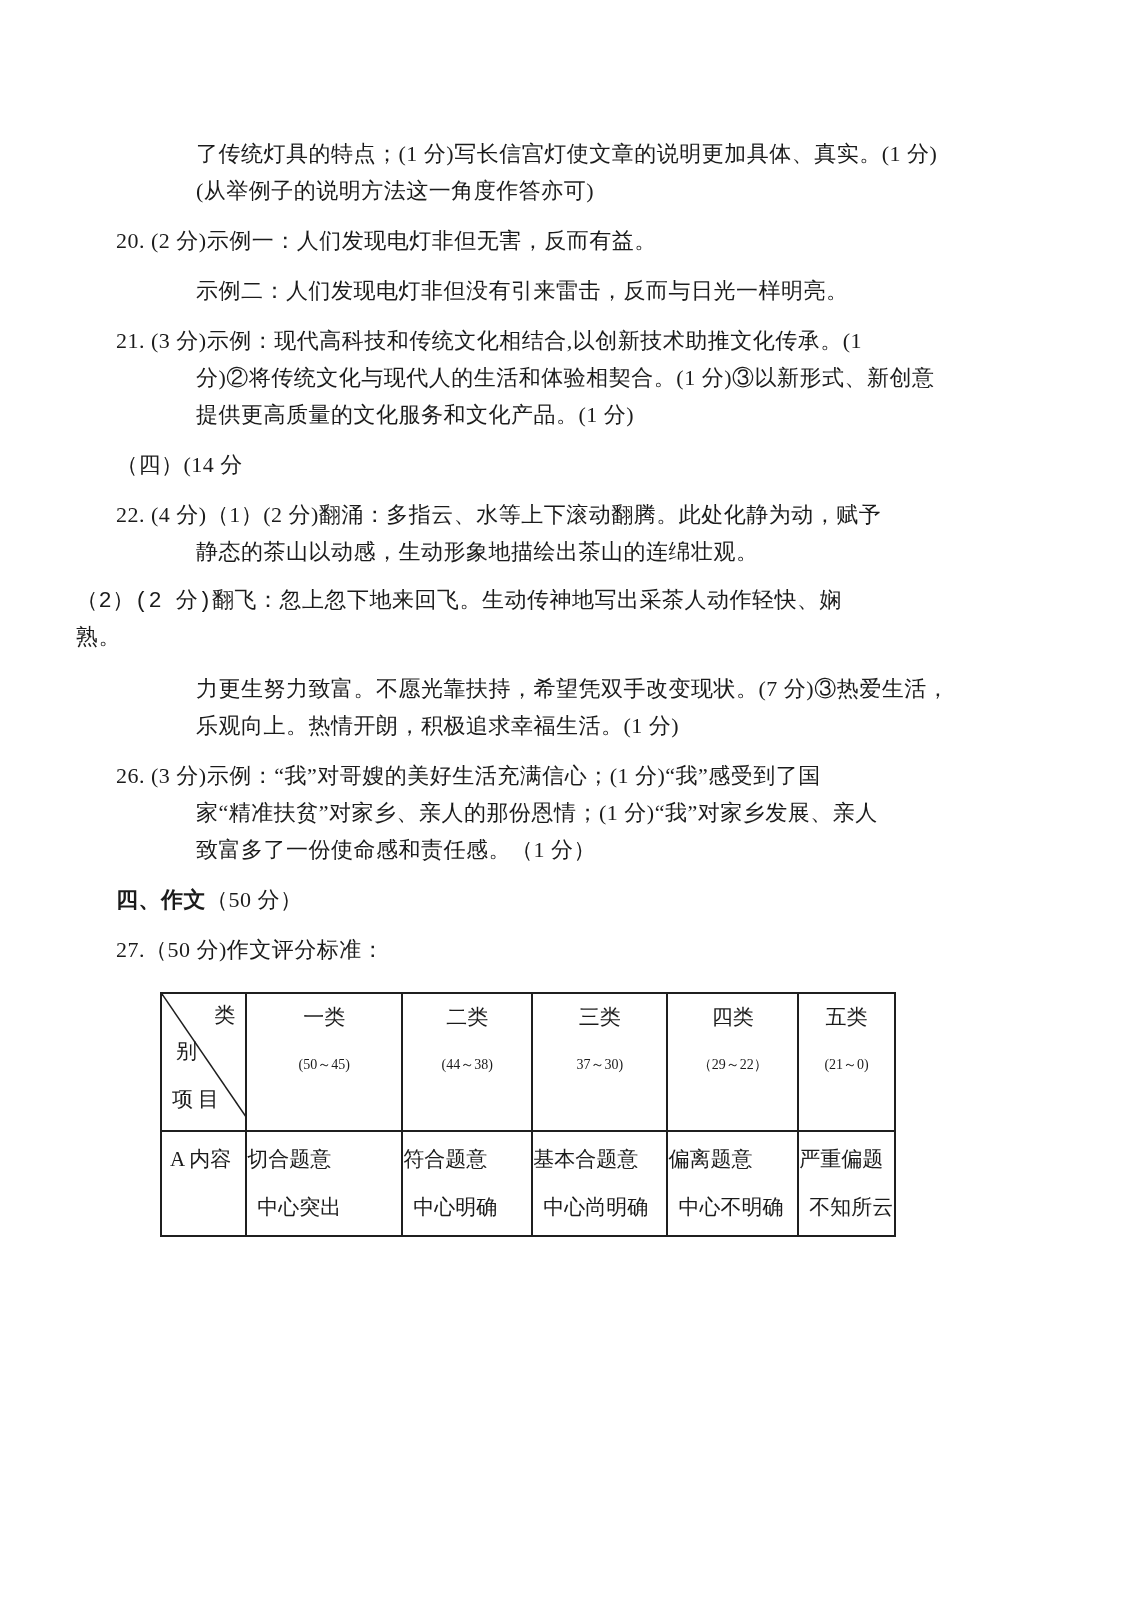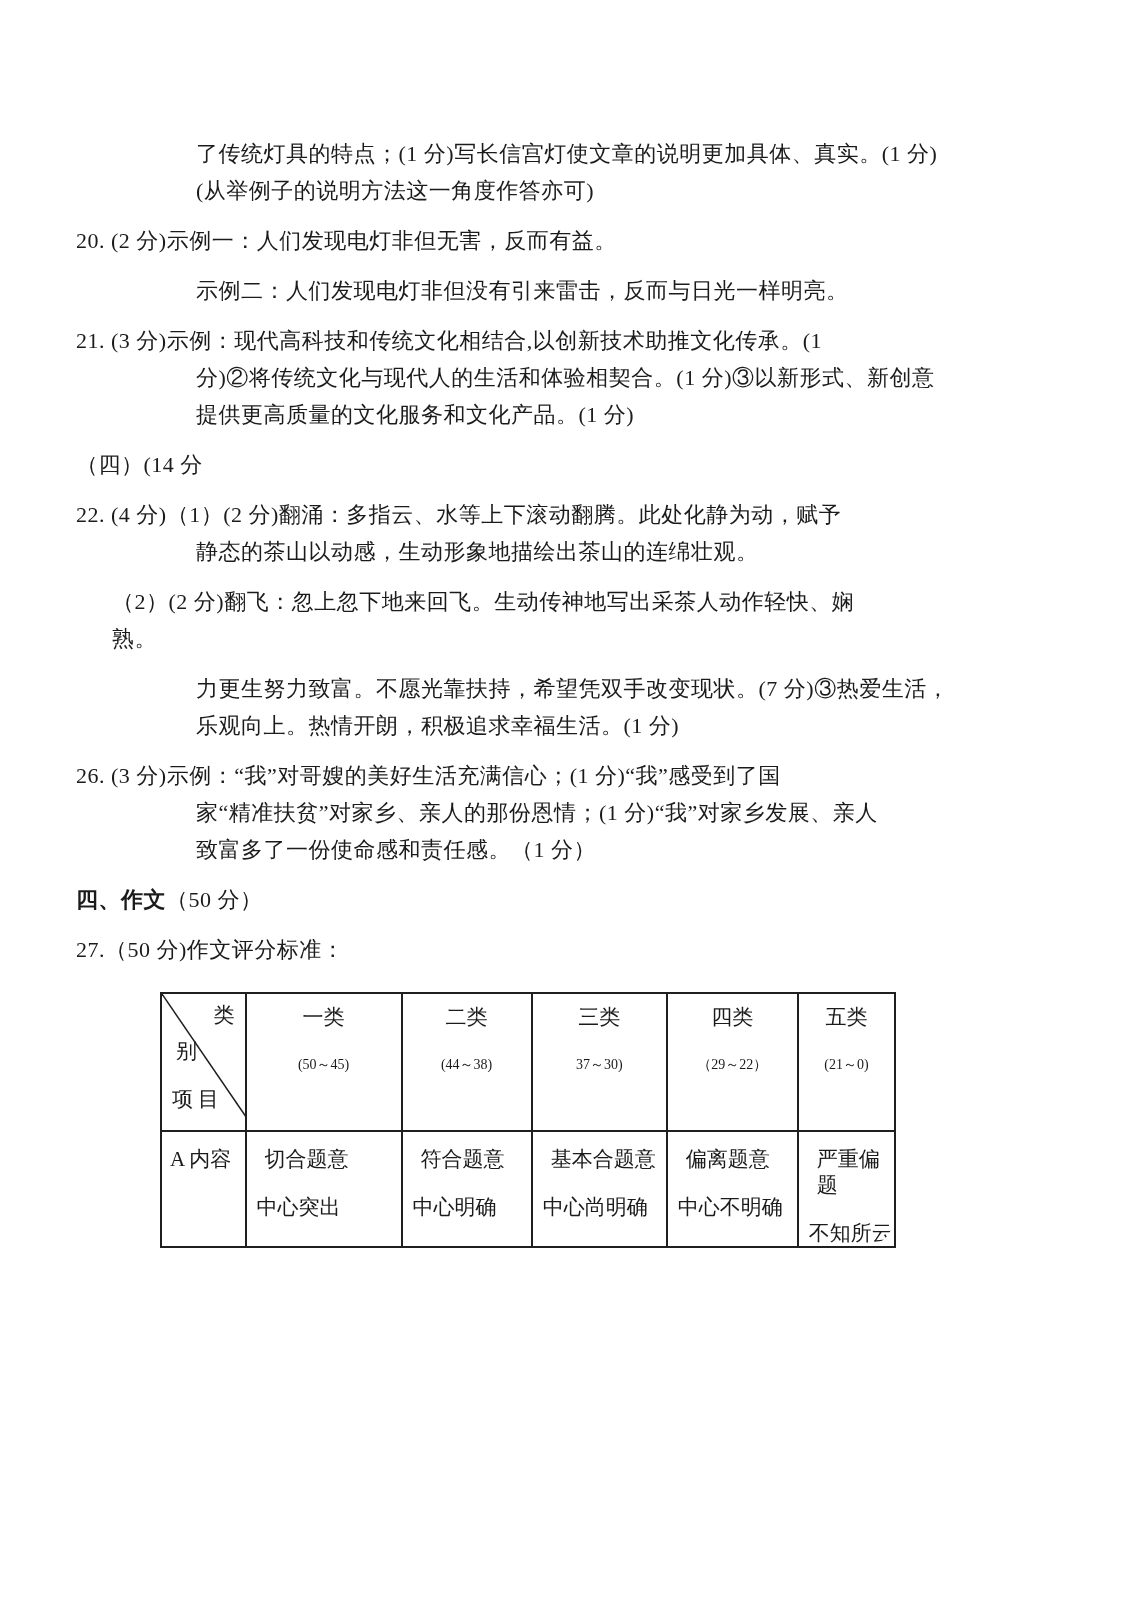--- a/index.html
+++ b/index.html
@@ -13,50 +13,50 @@
     overflow:hidden;
   }
   .doc { position:absolute; top:135px; left:0; width:896px; }
   .para { margin:0 0 13px 0; }
   .line {
     font-size:22px;
     line-height:37px;
     white-space:pre;
     letter-spacing:0.5px;
   }
-  .ind0 { padding-left:76px; }   
+  .ind0 { padding-left:116px; }   
   .ind1 { padding-left:196px; }   
-  .ind2 { padding-left:112px; }   
+  .ind2 { padding-left:76px;font-family:Liberation Mono, monospace; }   
   .bold-seg { font-weight:bold; }
 
   
   table.rubric {
     border-collapse:collapse;
     table-layout:fixed;
     margin:24px 0 0 160px;
   }
   table.rubric td {
     border:2px solid #1f1f1f;
     padding:0;
     vertical-align:top;
     font-size:21px;
     line-height:26px;
     overflow:hidden;
   }
   tr.hdr td { height:136px; text-align:center; }
-  tr.bdy td { height:103px; text-align:left;border-radius:27px; }
+  tr.bdy td { height:103px; text-align:left; }
   .hcat { margin-top:10px; }
   .hrng { margin-top:22px; font-size:14px; }
   .corner { position:relative; text-align:left; }
   .corner svg { position:absolute; top:0; left:0; }
   .c-top { position:absolute; top:8px;  right:10px; }
   .c-mid { position:absolute; top:44px; left:14px; }
   .c-bot { position:absolute; top:92px; left:10px; letter-spacing:5px; }
   .rowlab { margin:14px 0 0 8px; }
-  .bl1 { margin:14px 0 0 18px; }
+  .bl1 { margin:14px 0 0 0; }
   .bl2 { margin:22px 0 0 10px; }
 </style>
 </head>
 <body>
 
 <div class="page">
   <div class="doc">
 
     <div class="para">
       <div class="line ind1">了传统灯具的特点；(1 分)写长信宫灯使文章的说明更加具体、真实。(1 分)</div>

